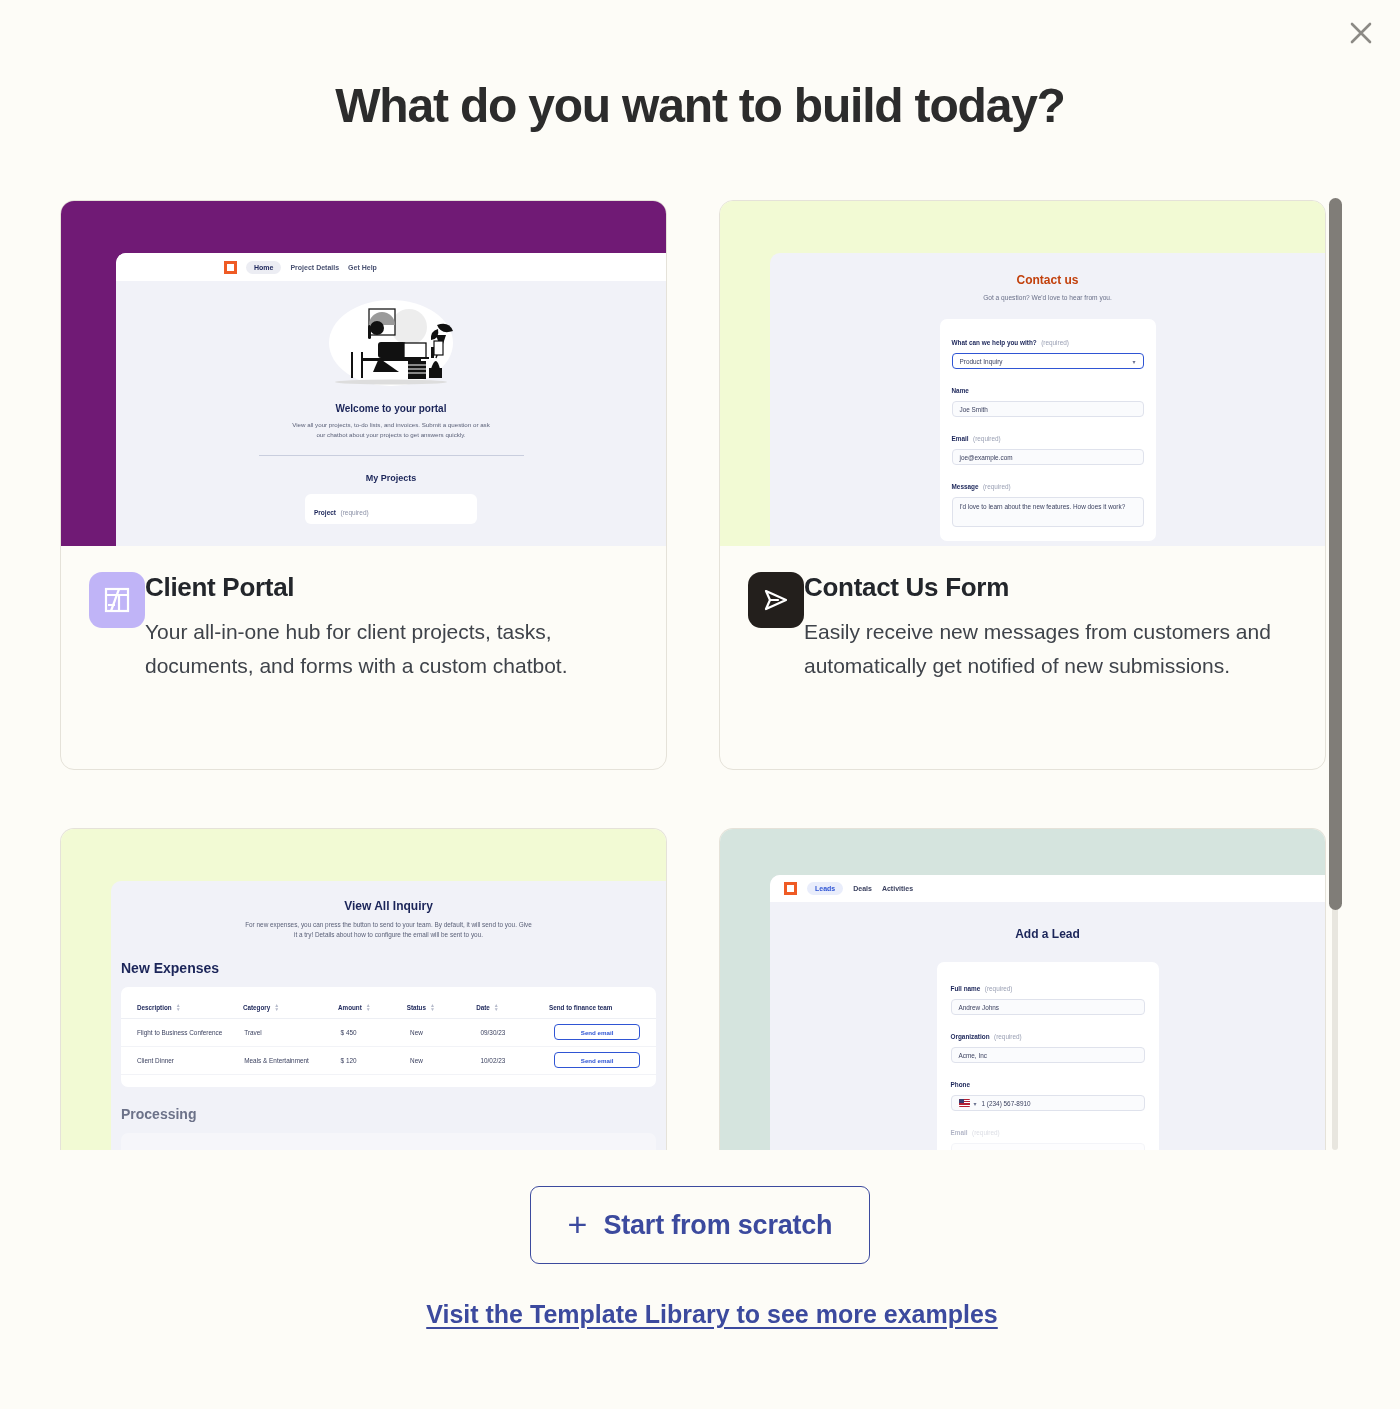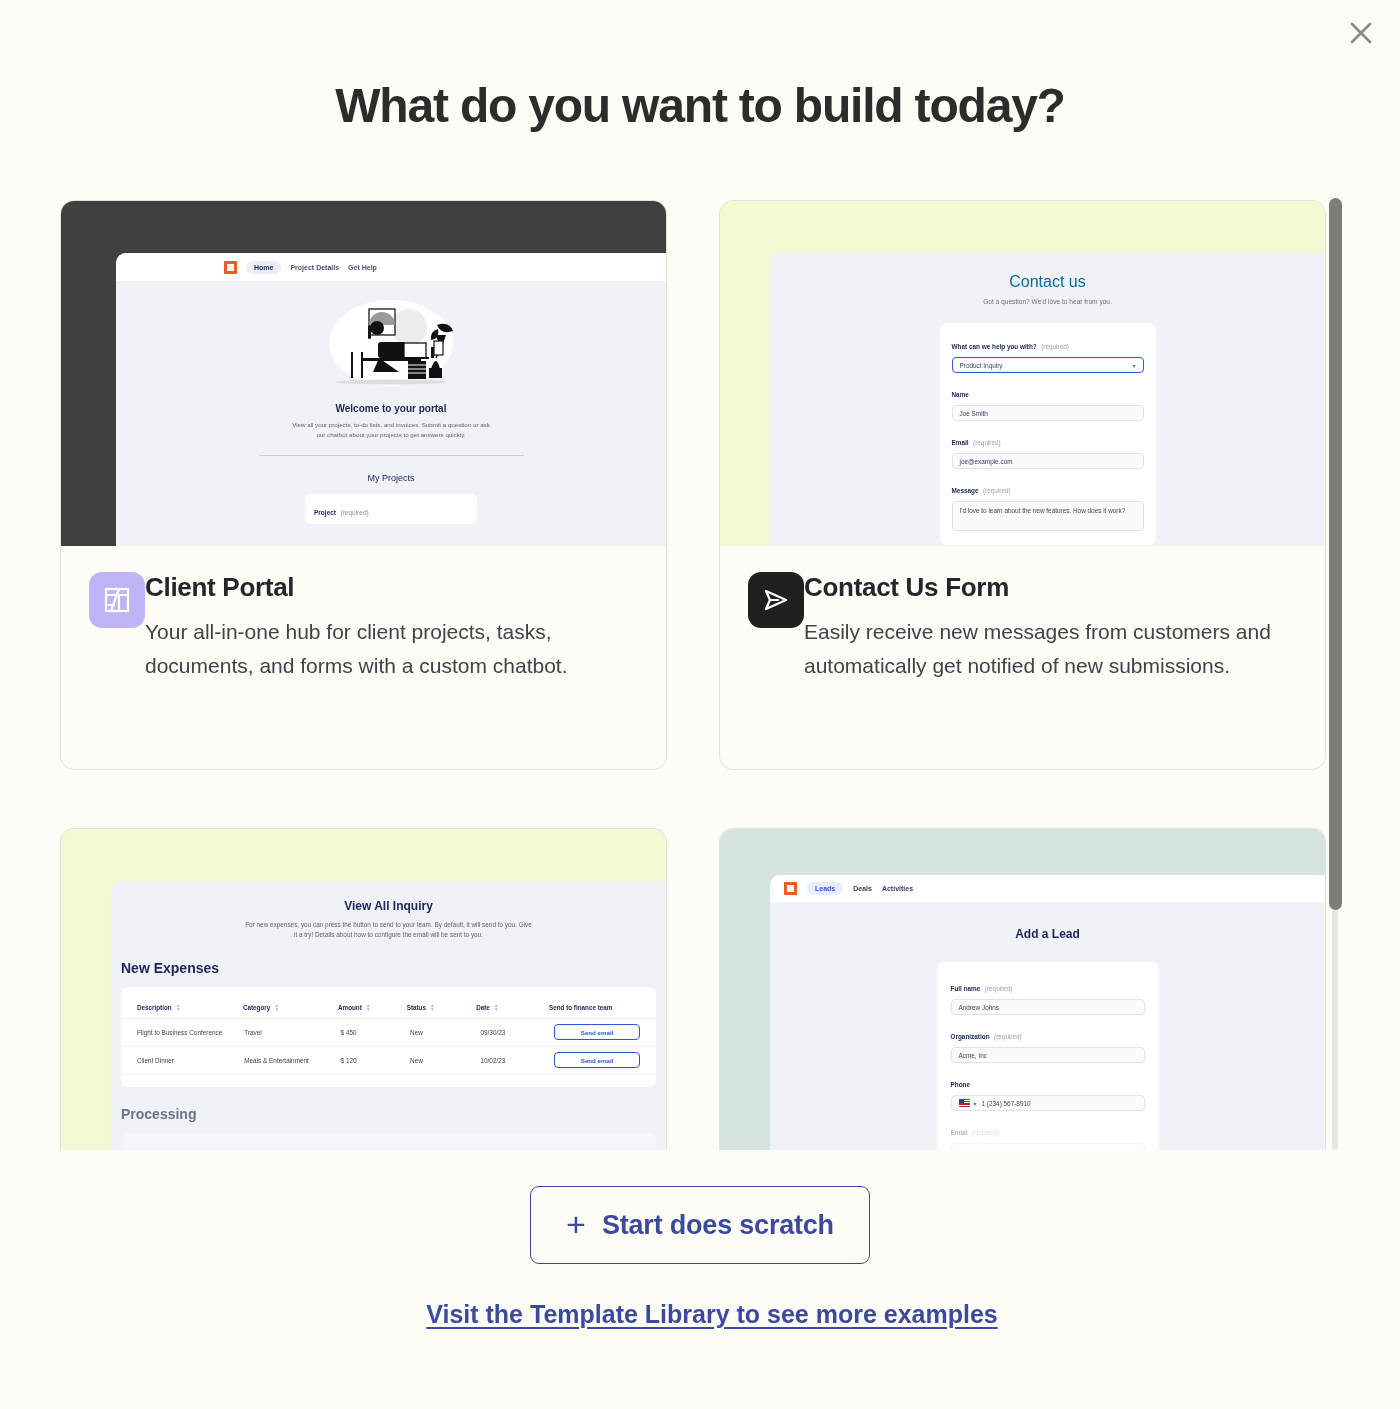--- a/index.html
+++ b/index.html
@@ -49,21 +49,21 @@
   }
   .tcard.tall { height: 570px; }
   .tcard.short { height: 322px; border-bottom: none; border-bottom-left-radius:0; border-bottom-right-radius:0;}
 
   .preview {
     height: 345px;
     position: relative;
     overflow: hidden;
   }
   .preview.short { height: 322px; }
-  .pv-purple { background: #404040; }
+  .pv-purple { background: #701a75; }
   .pv-lime   { background: #f2fad4; }
   .pv-teal   { background: #d5e4de; }
 
   
   .mock {
     position: absolute;
     background: #fff;
     border-top-left-radius: 10px;
     overflow: hidden;
   }
@@ -85,32 +85,32 @@
   }
   .nav-item { font-size: 7px; color: #4a5272; font-weight: 600; }
   .m1-content { text-align: center; padding-top: 14px; }
   .illus { width: 172px; height: 100px; margin: 0 auto; position: relative; }
   .welcome-h { font-size: 10px; font-weight: 700; color: #1b2559; margin-top: 8px; }
   .welcome-p {
     font-size: 6.2px; color: #5b6178; line-height: 1.55; margin: 6px auto 0;
     width: 205px;
   }
   .hr-line { width: 265px; height: 1px; background: #c9cede; margin: 16px auto 0; }
-  .myproj { font-size: 9px; font-weight: 400; color: #1b2559; margin-top: 17px; }
+  .myproj { font-size: 9px; font-weight: 700; color: #1b2559; margin-top: 17px; }
   .proj-card {
     width: 172px; margin: 11px auto 0; background: #fff; border-radius: 6px;
     height: 30px; text-align: left; padding: 7px 9px;
   }
   .proj-lbl { font-size: 6.5px; font-weight: 700; color: #1b2559; }
   .proj-req { font-size: 6.5px; color: #8a90a6; font-weight: 400; }
 
   
   .m2 { left: 50px; top: 52px; right: 0; bottom: 0; }
   .m2-inner { padding-top: 20px; text-align: center; }
-  .m2-h { font-size: 16px; font-weight: 400; color: #0369a1; }
+  .m2-h { font-size: 12px; font-weight: 700; color: #c2410c; }
   .m2-sub { font-size: 6.6px; color: #6a7089; margin-top: 7px; }
   .formbox {
     width: 216px; margin: 18px auto 0; background: #fff; border-radius: 7px;
     padding: 12px 12px 14px; text-align: left;
   }
   .f-lbl { font-size: 6.4px; font-weight: 700; color: #1b2559; }
   .f-req { font-weight: 400; color: #9aa0b4; }
   .f-input {
     margin-top: 4px; height: 16px; border: 1px solid #dfe2ec; border-radius: 4px;
     background: #fafbfd; font-size: 6.4px; color: #3c4260;
@@ -475,18 +475,18 @@
       </div>
 
     </div>
   </div>
 
   <div class="scroll-track"></div>
   <div class="scroll-thumb"></div>
 
   <div class="scratch-btn">
     <span class="plus">+</span>
-    <span class="lbl">Start does scratch</span>
+    <span class="lbl">Start from scratch</span>
   </div>
 
   <div class="lib-link">Visit the Template Library to see more examples</div>
 
 </div>
 
 </body></html>

